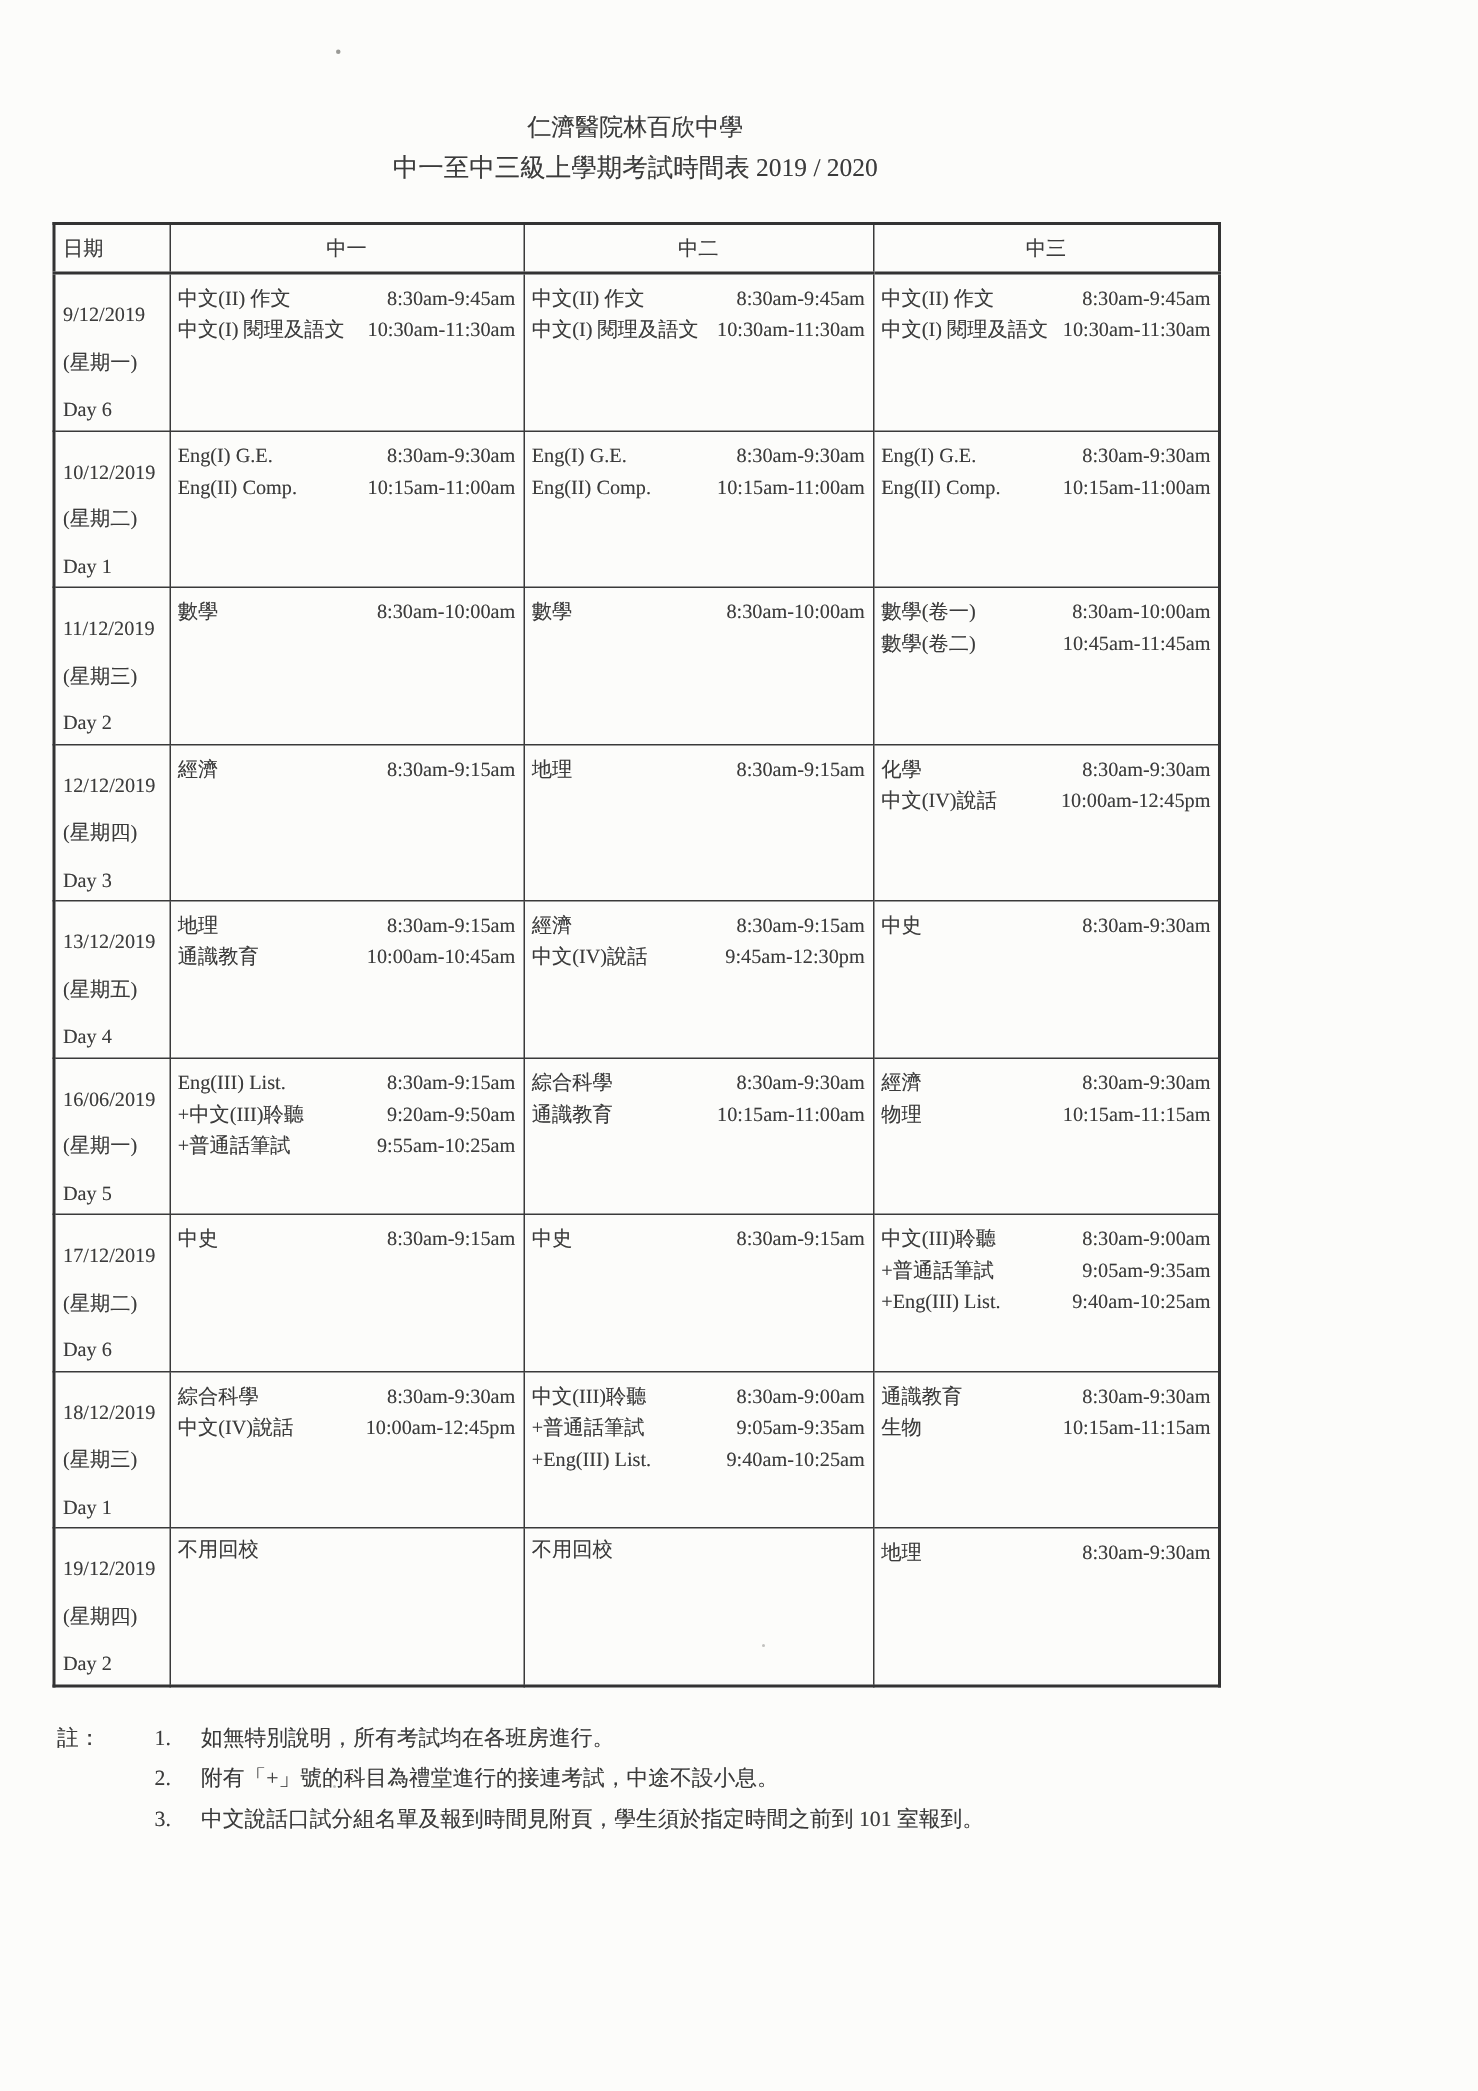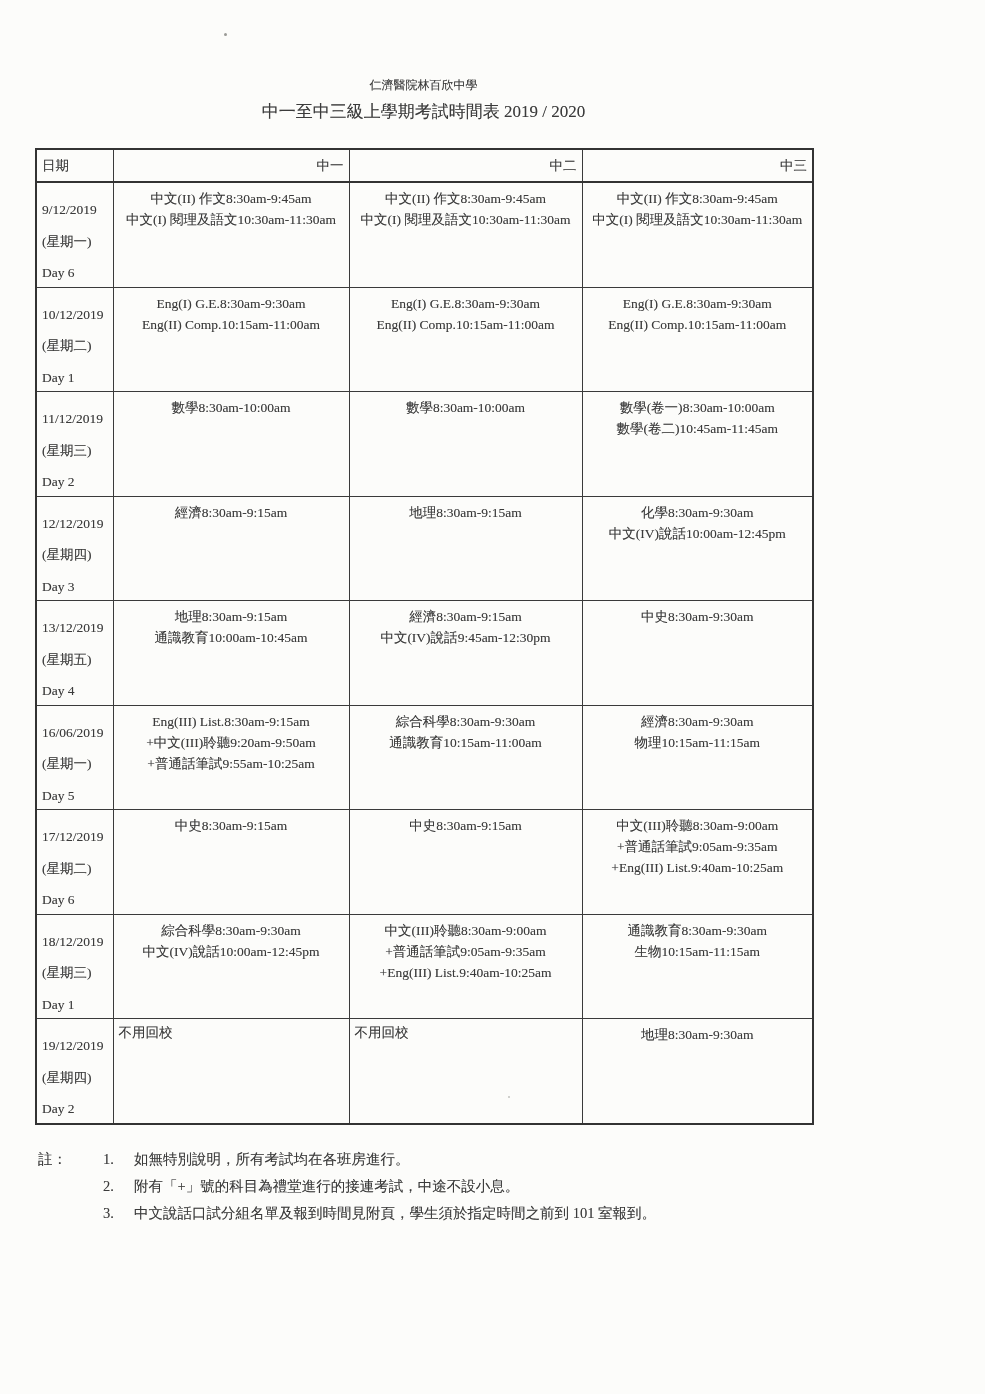--- a/index.html
+++ b/index.html
@@ -8,46 +8,46 @@
     width: 985px; height: 1394px;
     background: #fcfcfa;
     color: #3b3b3b;
     font-family: "Liberation Serif", "DejaVu Serif", serif;
     position: relative;
     overflow: hidden;
     text-shadow: 0 0 0.4px rgba(40,40,40,0.35);
   }
   .page { padding: 74px 0 0 35px; width: 812px; }
   .titles { width: 777px; text-align: center; }
-  .doc-title { font-size: 12px; line-height: 23px; }
+  .doc-title { font-size: 16px; line-height: 23px; }
   .doc-subtitle { font-size: 17px; line-height: 23px; margin-top: 3px; }
 
   table.timetable {
     border-collapse: collapse;
     table-layout: fixed;
     width: 777px;
     margin-top: 25px;
     border: 2px solid #333;
   }
   .timetable th, .timetable td {
     border: 1.5px solid #3a3a3a;
     padding: 5px 5px 4px 5px;
     vertical-align: top;
     font-size: 13.5px;
     font-weight: normal;
     font-family: Liberation Serif, serif;
   }
   .timetable thead tr { height: 33px; }
-  .timetable thead th { vertical-align: middle; text-align: right; border-bottom: 2px solid #333; }
+  .timetable thead th { vertical-align: middle; text-align: center; border-bottom: 2px solid #333; }
   .timetable thead th.h-date { text-align: left; }
   .timetable tbody tr { height: 80px; }
   .timetable tbody tr:last-child { height: 84px; }
   .date-cell div { line-height: 19.5px; white-space: nowrap; margin-top: 12px; }
   .exam-cell { padding-right: 17px; }
-  .exam-line { display: flex; justify-content: center; line-height: 21px; }
+  .exam-line { display: flex; justify-content: space-between; line-height: 21px; }
   .exam-line .subj { white-space: pre; }
   .exam-line .time { white-space: nowrap; }
   .center-cell { vertical-align: middle; font-size: 14px; }
 
   .notes { margin-top: 21px; font-size: 14.5px; width: 777px; }
   .note-row { display: flex; line-height: 27px; }
   .note-label { width: 68px; padding-left: 3px; }
   .note-num { width: 31px; }
   .note-text { flex: 1; }
 

